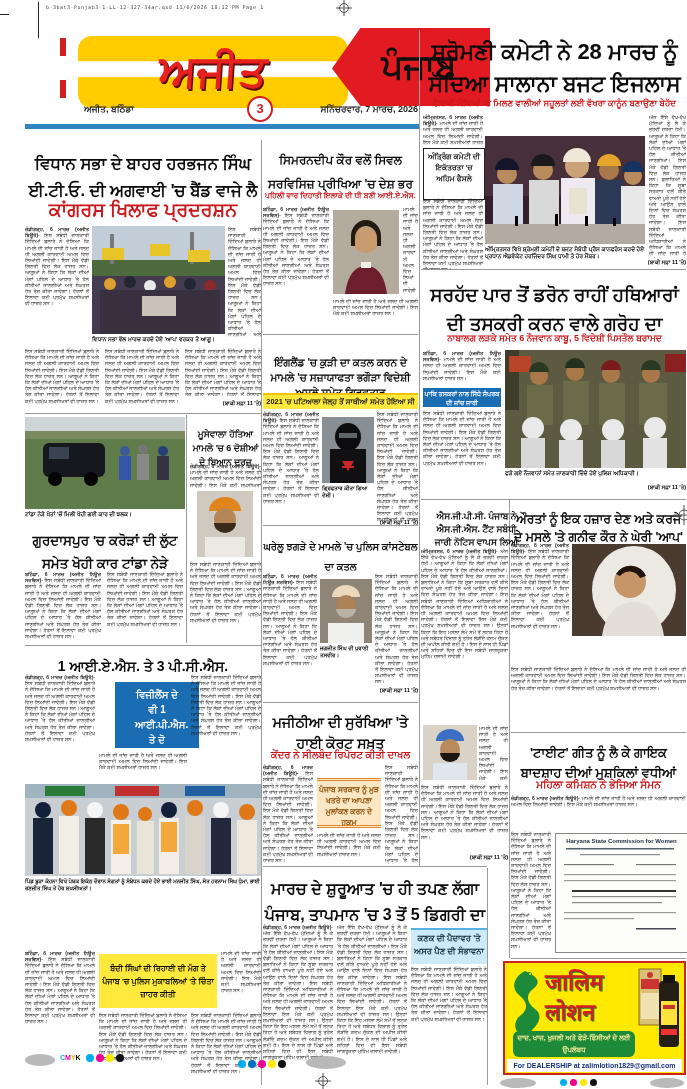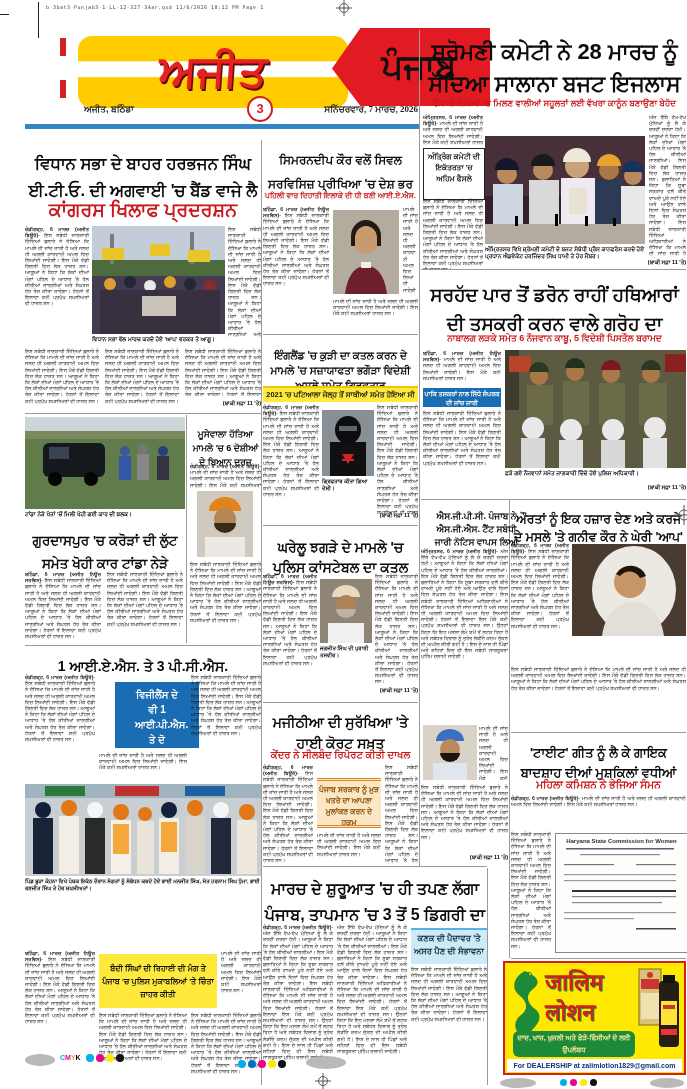--- a/index.html
+++ b/index.html
@@ -48,21 +48,21 @@
 
   <div class="abs" style="left:332px;top:28px;width:158px;height:78px;background:#e21b22;
        clip-path:polygon(18% 0,100% 0,100% 100%,18% 100%,0 52%);">
     <div style="width:100%;height:78px;line-height:76px;text-align:center;padding-left:16px;box-sizing:border-box;
          font-weight:900;font-size:34px;color:#111;">ਪੰਜਾਬ</div>
   </div>
 
   <div class="abs" style="left:84px;top:104px;width:120px;font-size:9px;font-weight:bold;color:#222;">ਅਜੀਤ, ਬਠਿੰਡਾ</div>
   <div class="abs" style="left:247px;top:96px;width:22px;height:22px;border:2px solid #d21f1f;border-radius:50%;
        text-align:center;line-height:22px;font-weight:bold;font-size:13px;color:#d21f1f;background:#fff;">3</div>
-  <div class="abs" style="left:290px;top:104px;width:128px;font-size:9px;font-weight:bold;color:#222;text-align:right;font-family:Liberation Serif, serif;">ਸਨਿੱਚਰਵਾਰ, 7 ਮਾਰਚ, 2026</div>
+  <div class="abs" style="left:290px;top:104px;width:128px;font-size:9px;font-weight:bold;color:#222;text-align:right;">ਸਨਿੱਚਰਵਾਰ, 7 ਮਾਰਚ, 2026</div>
   <div class="abs" style="left:25px;top:124px;width:394px;height:5px;background:#2f86c3;"></div>
 
   <div class="vline" style="left:261px;top:140px;height:945px;"></div>
   <div class="vline" style="left:419px;top:30px;height:836px;"></div>
   <div class="vline" style="left:509px;top:500px;height:458px;"></div>
   <div class="vline" style="left:487px;top:868px;height:217px;"></div>
 
   <div class="abs" style="left:423px;top:28px;width:263px;height:240px;">
     <div class="hd" style="position:absolute;left:0;top:0;width:263px;height:66px;font-size:22px;line-height:32px;">ਸ਼੍ਰੋਮਣੀ ਕਮੇਟੀ ਨੇ 28 ਮਾਰਚ ਨੂੰ ਸੱਦਿਆ ਸਾਲਾਨਾ ਬਜਟ ਇਜਲਾਸ</div>
     <div class="kicker" style="position:absolute;left:0;top:68px;width:263px;height:15px;font-size:8.6px;line-height:14px;">ਵੈਸਾਖੀ ਮੌਕਿਆਂ 'ਚ ਮਿਲਣ ਵਾਲੀਆਂ ਸਹੂਲਤਾਂ ਲਈ ਵੱਖਰਾ ਕਾਨੂੰਨ ਬਣਾਉਣਾ ਬੇਹੱਦ ਜ਼ਰੂਰੀ-ਧਾਮੀ</div>
@@ -369,21 +369,21 @@
       <circle cx="33" cy="30" r="13" fill="#c79b6e"></circle>
       <path d="M18 26a15 16 0 0 1 30 0v10h-4V28a11 12 0 0 0-22 0v8h-4z" fill="#241a12"></path>
       <path d="M12 84c3-22 12-28 21-28s18 6 21 28z" fill="#6e1f2e"></path>
       <rect x="28" y="52" width="10" height="6" fill="#f2efe8"></rect>
     </svg>
     <div class="body" style="position:absolute;left:70px;top:158px;width:85px;height:30px;">ਮਾਮਲੇ ਦੀ ਜਾਂਚ ਜਾਰੀ ਹੈ ਅਤੇ ਜਲਦ ਹੀ ਅਗਲੀ ਕਾਰਵਾਈ ਅਮਲ ਵਿਚ ਲਿਆਂਦੀ ਜਾਵੇਗੀ। ਇਸ ਮੌਕੇ ਕਈ ਸ਼ਖ਼ਸੀਅਤਾਂ ਹਾਜ਼ਰ ਸਨ।</div>
     <div class="body" style="position:absolute;left:140px;top:66px;width:15px;height:88px;">ਮਾਮਲੇ ਦੀ ਜਾਂਚ ਜਾਰੀ ਹੈ ਅਤੇ ਜਲਦ ਹੀ ਅਗਲੀ ਕਾਰਵਾਈ ਅਮਲ ਵਿਚ ਲਿਆਂਦੀ ਜਾਵੇਗੀ। ਇਸ ਮੌਕੇ ਕਈ ਸ਼ਖ਼ਸੀਅਤਾਂ ਹਾਜ਼ਰ ਸਨ।</div>
   </div>
   <div class="hline" style="left:263px;top:334px;width:155px;"></div>
 
-  <div class="abs" style="left:263px;top:340px;width:145px;height:186px;">
+  <div class="abs" style="left:263px;top:347px;width:145px;height:186px;">
     <div class="hd" style="position:absolute;left:0;top:0;width:155px;height:44px;font-size:10.5px;line-height:15px;">ਇੰਗਲੈਂਡ 'ਚ ਕੁੜੀ ਦਾ ਕਤਲ ਕਰਨ ਦੇ ਮਾਮਲੇ 'ਚ ਸਜ਼ਾਯਾਫਤਾ ਭਗੌੜਾ ਵਿਦੇਸ਼ੀ ਅਸਲੇ ਸਮੇਤ ਗ੍ਰਿਫਤਾਰ</div>
     <div class="ybox" style="position:absolute;left:0;top:46px;width:155px;height:14px;font-size:7.4px;line-height:13px;border-top:2px solid #f0c400;">2021 'ਚ ਪਟਿਆਲਾ ਜੇਲ੍ਹ ਤੋਂ ਸਾਥੀਆਂ ਸਮੇਤ ਹੋਇਆ ਸੀ ਫਰਾਰ</div>
     <div class="body" style="position:absolute;left:0;top:64px;width:56px;height:118px;">
       <b>ਚੰਡੀਗੜ੍ਹ, 6 ਮਾਰਚ (ਅਜੀਤ ਬਿਊਰੋ)-</b>
       <span>ਇਸ ਸਬੰਧੀ ਜਾਣਕਾਰੀ ਦਿੰਦਿਆਂ ਬੁਲਾਰੇ ਨੇ ਦੱਸਿਆ ਕਿ ਮਾਮਲੇ ਦੀ ਜਾਂਚ ਜਾਰੀ ਹੈ ਅਤੇ ਜਲਦ ਹੀ ਅਗਲੀ ਕਾਰਵਾਈ ਅਮਲ ਵਿਚ ਲਿਆਂਦੀ ਜਾਵੇਗੀ। ਇਸ ਮੌਕੇ ਵੱਡੀ ਗਿਣਤੀ ਵਿਚ ਲੋਕ ਹਾਜ਼ਰ ਸਨ। ਆਗੂਆਂ ਨੇ ਕਿਹਾ ਕਿ ਲੋਕਾਂ ਦੀਆਂ ਮੰਗਾਂ ਪਹਿਲ ਦੇ ਆਧਾਰ 'ਤੇ ਹੱਲ ਕੀਤੀਆਂ ਜਾਣਗੀਆਂ ਅਤੇ ਸੰਘਰਸ਼ ਹੋਰ ਤੇਜ਼ ਕੀਤਾ ਜਾਵੇਗਾ। ਹੋਰਨਾਂ ਤੋਂ ਇਲਾਵਾ ਕਈ ਪ੍ਰਮੁੱਖ ਸ਼ਖ਼ਸੀਅਤਾਂ ਵੀ ਹਾਜ਼ਰ ਸਨ।</span>
     </div>
     <svg class="abs" style="left:59px;top:70px;" width="52" height="66" viewBox="0 0 52 66" preserveAspectRatio="none">
       <rect width="52" height="66" fill="#878f94"></rect>
       <ellipse cx="26" cy="20" rx="13" ry="14" fill="#0d0d0f"></ellipse>
       <rect x="17" y="16" width="18" height="5" fill="#5f6468"></rect>
@@ -391,21 +391,21 @@
       <path d="M20 44h12l-6 10z" fill="#cc2525"></path>
         <path d="M20 50h12" stroke="#cc2525" stroke-width="2"></path>
     </svg>
     <div class="cap" style="position:absolute;left:59px;top:138px;width:52px;height:16px;font-size:5.4px;">ਗ੍ਰਿਫਤਾਰ ਕੀਤਾ ਗਿਆ ਦੋਸ਼ੀ।</div>
     <div class="body" style="position:absolute;left:114px;top:64px;width:41px;height:110px;">ਇਸ ਸਬੰਧੀ ਜਾਣਕਾਰੀ ਦਿੰਦਿਆਂ ਬੁਲਾਰੇ ਨੇ ਦੱਸਿਆ ਕਿ ਮਾਮਲੇ ਦੀ ਜਾਂਚ ਜਾਰੀ ਹੈ ਅਤੇ ਜਲਦ ਹੀ ਅਗਲੀ ਕਾਰਵਾਈ ਅਮਲ ਵਿਚ ਲਿਆਂਦੀ ਜਾਵੇਗੀ। ਇਸ ਮੌਕੇ ਵੱਡੀ ਗਿਣਤੀ ਵਿਚ ਲੋਕ ਹਾਜ਼ਰ ਸਨ। ਆਗੂਆਂ ਨੇ ਕਿਹਾ ਕਿ ਲੋਕਾਂ ਦੀਆਂ ਮੰਗਾਂ ਪਹਿਲ ਦੇ ਆਧਾਰ 'ਤੇ ਹੱਲ ਕੀਤੀਆਂ ਜਾਣਗੀਆਂ ਅਤੇ ਸੰਘਰਸ਼ ਹੋਰ ਤੇਜ਼ ਕੀਤਾ ਜਾਵੇਗਾ। ਹੋਰਨਾਂ ਤੋਂ ਇਲਾਵਾ ਕਈ ਪ੍ਰਮੁੱਖ ਸ਼ਖ਼ਸੀਅਤਾਂ ਵੀ ਹਾਜ਼ਰ ਸਨ।</div>
     <div class="cont" style="position:absolute;left:70px;top:172px;width:85px;">(ਬਾਕੀ ਸਫ਼ਾ 11 'ਤੇ)</div>
   </div>
   <div class="hline" style="left:263px;top:525px;width:155px;"></div>
 
   <div class="abs" style="left:263px;top:527px;width:155px;height:174px;">
-    <div class="hd" style="position:absolute;left:0;top:2px;width:155px;height:40px;font-size:14px;line-height:20px;">ਘਰੇਲੂ ਝਗੜੇ ਦੇ ਮਾਮਲੇ 'ਚ ਪੁਲਿਸ ਕਾਂਸਟੇਬਲ ਦਾ ਕਤਲ</div>
+    <div class="hd" style="position:absolute;left:0;top:2px;width:155px;height:40px;font-size:10px;line-height:20px;">ਘਰੇਲੂ ਝਗੜੇ ਦੇ ਮਾਮਲੇ 'ਚ ਪੁਲਿਸ ਕਾਂਸਟੇਬਲ ਦਾ ਕਤਲ</div>
     <div class="body" style="position:absolute;left:0;top:46px;width:54px;height:124px;">
       <b>ਬਠਿੰਡਾ, 6 ਮਾਰਚ (ਅਜੀਤ ਨਿਊਜ਼ ਸਰਵਿਸ)-</b>
       <span>ਇਸ ਸਬੰਧੀ ਜਾਣਕਾਰੀ ਦਿੰਦਿਆਂ ਬੁਲਾਰੇ ਨੇ ਦੱਸਿਆ ਕਿ ਮਾਮਲੇ ਦੀ ਜਾਂਚ ਜਾਰੀ ਹੈ ਅਤੇ ਜਲਦ ਹੀ ਅਗਲੀ ਕਾਰਵਾਈ ਅਮਲ ਵਿਚ ਲਿਆਂਦੀ ਜਾਵੇਗੀ। ਇਸ ਮੌਕੇ ਵੱਡੀ ਗਿਣਤੀ ਵਿਚ ਲੋਕ ਹਾਜ਼ਰ ਸਨ। ਆਗੂਆਂ ਨੇ ਕਿਹਾ ਕਿ ਲੋਕਾਂ ਦੀਆਂ ਮੰਗਾਂ ਪਹਿਲ ਦੇ ਆਧਾਰ 'ਤੇ ਹੱਲ ਕੀਤੀਆਂ ਜਾਣਗੀਆਂ ਅਤੇ ਸੰਘਰਸ਼ ਹੋਰ ਤੇਜ਼ ਕੀਤਾ ਜਾਵੇਗਾ। ਹੋਰਨਾਂ ਤੋਂ ਇਲਾਵਾ ਕਈ ਪ੍ਰਮੁੱਖ ਸ਼ਖ਼ਸੀਅਤਾਂ ਵੀ ਹਾਜ਼ਰ ਸਨ।</span>
     </div>
     <svg class="abs" style="left:57px;top:52px;" width="52" height="64" viewBox="0 0 52 64" preserveAspectRatio="none">
       <rect width="52" height="64" fill="#8f8576"></rect>
       <path d="M12 18a14 12 0 0 1 28 0z" fill="#ead9bc"></path>
       <circle cx="26" cy="26" r="10" fill="#ad8256"></circle>
       <path d="M16 30a10 9 0 0 0 20 0z" fill="#b9b2a6"></path>
       <rect x="8" y="44" width="36" height="20" fill="#f0f0ee"></rect>

